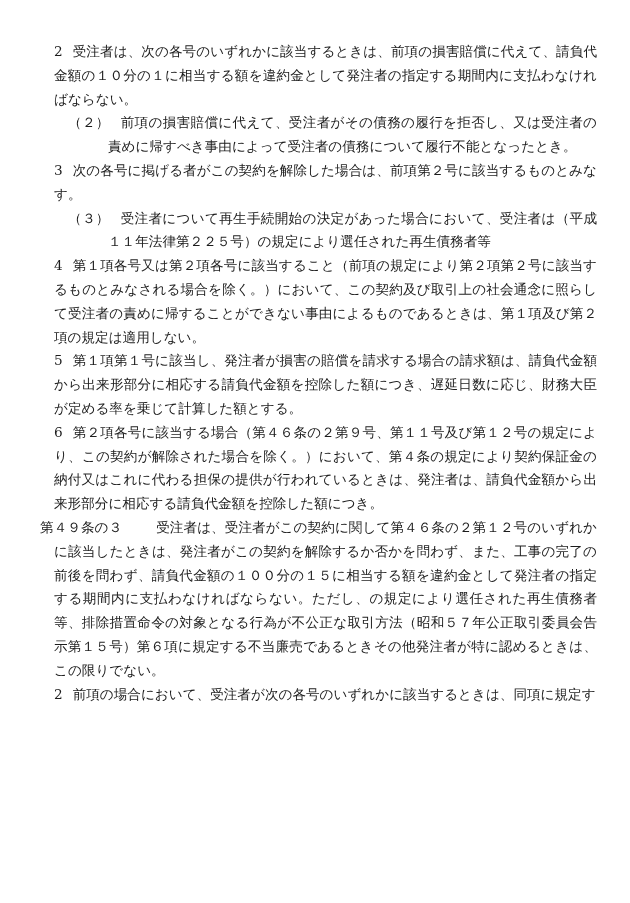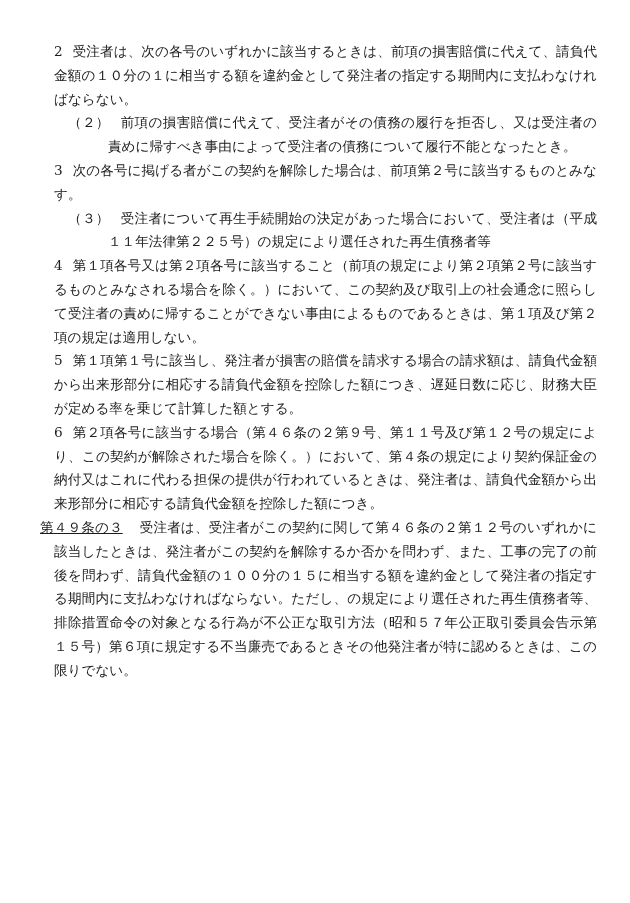--- a/index.html
+++ b/index.html
@@ -43,22 +43,21 @@
   
   .head {
     padding-left: 14px;
   }
   
   .article {
     padding-left: 14px;
     text-indent: -14px;
   }
   .article .num {
-    margin-right: 17px;
-    text-decoration: underline;
+    margin-right: 34px;
   }
 </style>
 </head>
 <body>
 
 <div class="page">
 
   <p class="item"><span class="num">2</span><span>受注者は、次の各号のいずれかに該当するときは、前項の損害賠償に代えて、請負代金額の１０分の１に相当する額を違約金として発注者の指定する期間内に支払わなければならない。</span></p>
 
 
@@ -72,14 +71,15 @@
 
   <p class="item"><span class="num">4</span><span>第１項各号又は第２項各号に該当すること（前項の規定により第２項第２号に該当するものとみなされる場合を除く。）において、この契約及び取引上の社会通念に照らして受注者の責めに帰することができない事由によるものであるときは、第１項及び第２項の規定は適用しない。</span></p>
 
   <p class="item"><span class="num">5</span><span>第１項第１号に該当し、発注者が損害の賠償を請求する場合の請求額は、請負代金額から出来形部分に相応する請負代金額を控除した額につき、遅延日数に応じ、財務大臣が定める率を乗じて計算した額とする。</span></p>
 
   <p class="item"><span class="num">6</span><span>第２項各号に該当する場合（第４６条の２第９号、第１１号及び第１２号の規定により、この契約が解除された場合を除く。）において、第４条の規定により契約保証金の納付又はこれに代わる担保の提供が行われているときは、発注者は、請負代金額から出来形部分に相応する請負代金額を控除した額につき。</span></p>
 
 
   <p class="article"><span class="num">第４９条の３</span><span>受注者は、受注者がこの契約に関して第４６条の２第１２号のいずれかに該当したときは、発注者がこの契約を解除するか否かを問わず、また、工事の完了の前後を問わず、請負代金額の１００分の１５に相当する額を違約金として発注者の指定する期間内に支払わなければならない。ただし、の規定により選任された再生債務者等、排除措置命令の対象となる行為が不公正な取引方法（昭和５７年公正取引委員会告示第１５号）第６項に規定する不当廉売であるときその他発注者が特に認めるときは、この限りでない。</span></p>
 
+  <p class="item"><span class="num">2</span><span>前項の場合において、受注者が次の各号のいずれかに該当するときは、同項に規定す</span></p>
 
 </div>
 
 </body></html>

